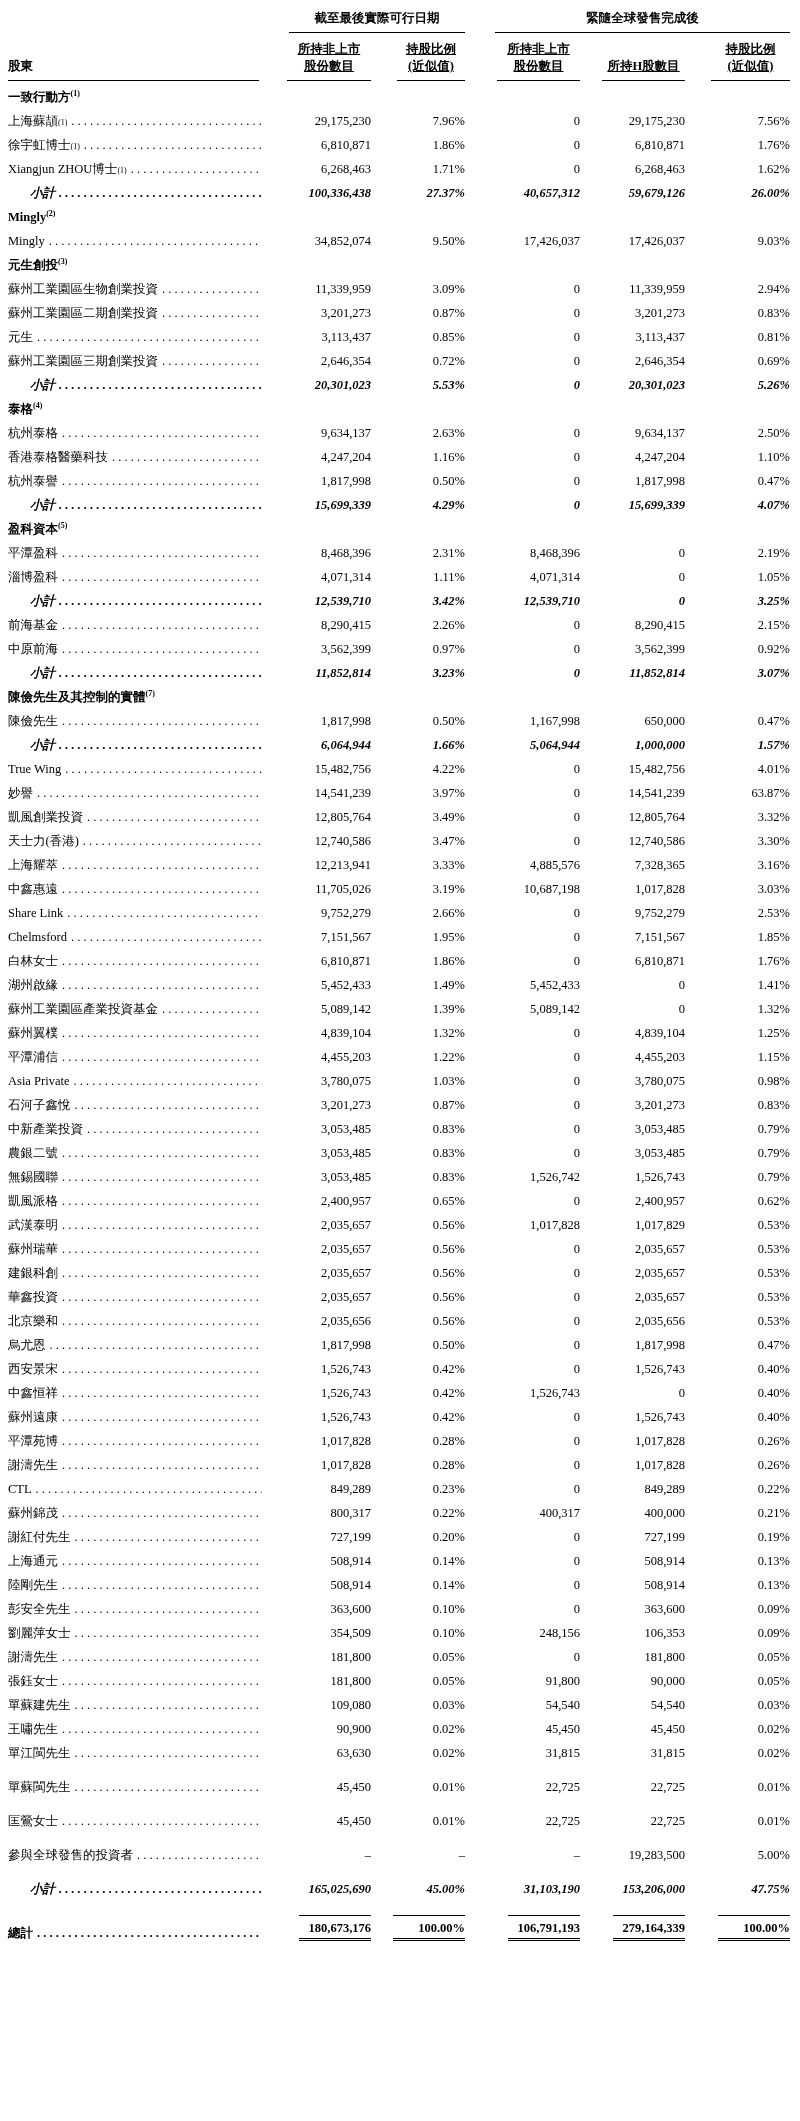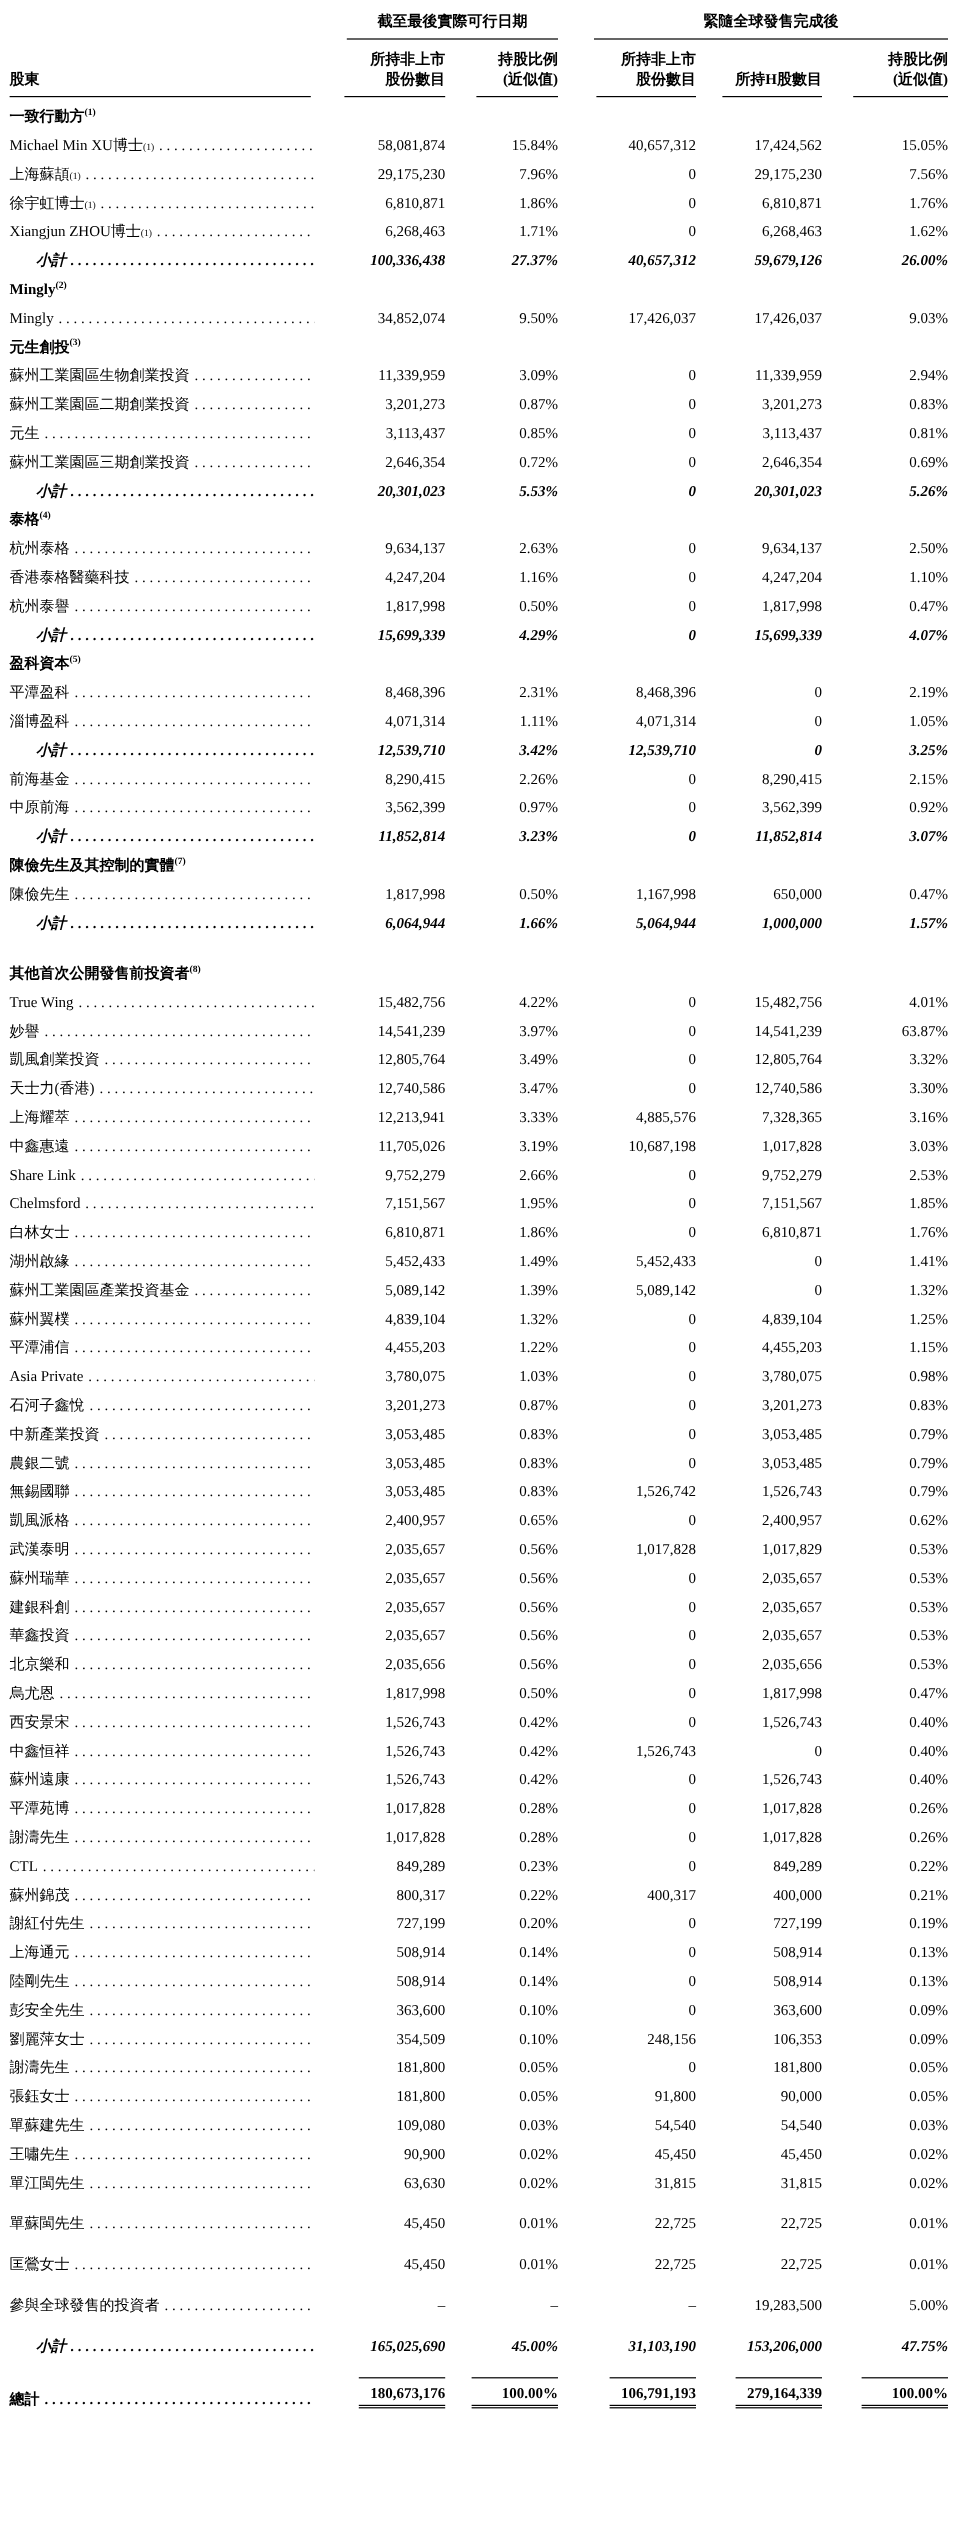--- a/index.html
+++ b/index.html
@@ -37,22 +37,23 @@
     text-align: center;
     white-space: nowrap;
   }
   .grp.g1 { margin-left: 24px; }
   .grp.g2 { margin-left: 30px; }
 
   .hd {
     border-bottom: 1.5px solid #000;
     padding: 8px 0 5px 0;
     white-space: pre-line;
-    text-align: right;
+    text-align: center;
     line-height: 1.35;
+    text-decoration: underline;
   }
   .hd.c1 { margin-left: 22px; }
   .hd.c2 { margin-left: 26px; }
   .hd.c3 { margin-left: 32px; }
   .hd.c4 { margin-left: 22px; }
   .hd.c5 { margin-left: 26px; }
   .hd-left {
     border-bottom: 1.5px solid #000;
     padding: 8px 0 5px 0;
     text-align: left;
@@ -155,34 +156,20 @@
         </th>
       </tr>
     </thead>
     <tbody>
         <tr class="section-row">
           <td colspan="6" class="section-header"><span>一致行動方</span><sup>(1)</sup></td>
         </tr>
         <tr class="data-row">
           <td class="name-cell">
             <div class="name-wrap">
-              <span class="label">Michael Min XU博士</span>
-              <sup>(1)</sup>
-              <span class="dots"></span>
-            </div>
-          </td>
-          <td class="num"><span class="val">58,081,874</span></td>
-          <td class="num"><span class="val">15.84%</span></td>
-          <td class="num"><span class="val">40,657,312</span></td>
-          <td class="num"><span class="val">17,424,562</span></td>
-          <td class="num"><span class="val">15.05%</span></td>
-        </tr>
-        <tr class="data-row">
-          <td class="name-cell">
-            <div class="name-wrap">
               <span class="label">上海蘇頡</span>
               <sup>(1)</sup>
               <span class="dots"></span>
             </div>
           </td>
           <td class="num"><span class="val">29,175,230</span></td>
           <td class="num"><span class="val">7.96%</span></td>
           <td class="num"><span class="val">0</span></td>
           <td class="num"><span class="val">29,175,230</span></td>
           <td class="num"><span class="val">7.56%</span></td>
@@ -470,23 +457,20 @@
               <span class="label">小計</span>
               <span class="dots"></span>
             </div>
           </td>
           <td class="num"><span class="val">6,064,944</span></td>
           <td class="num"><span class="val">1.66%</span></td>
           <td class="num"><span class="val">5,064,944</span></td>
           <td class="num"><span class="val">1,000,000</span></td>
           <td class="num"><span class="val">1.57%</span></td>
         </tr>
-        <tr class="section-row gap">
-          <td colspan="6" class="section-header"><span>其他首次公開發售前投資者</span><sup>(8)</sup></td>
-        </tr>
         <tr class="data-row">
           <td class="name-cell">
             <div class="name-wrap">
               <span class="label">True Wing</span>
               <span class="dots"></span>
             </div>
           </td>
           <td class="num"><span class="val">15,482,756</span></td>
           <td class="num"><span class="val">4.22%</span></td>
           <td class="num"><span class="val">0</span></td>

